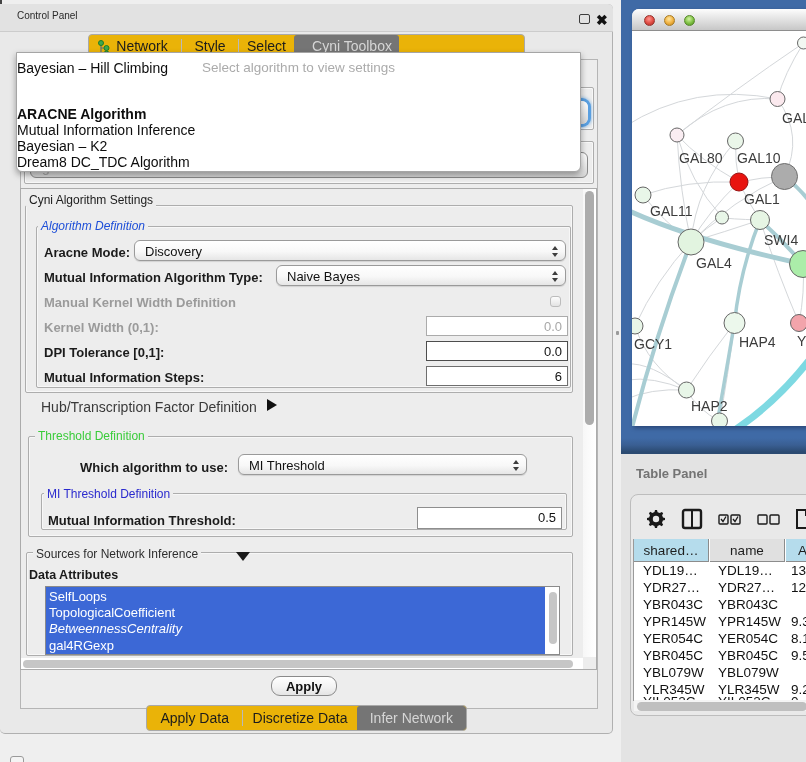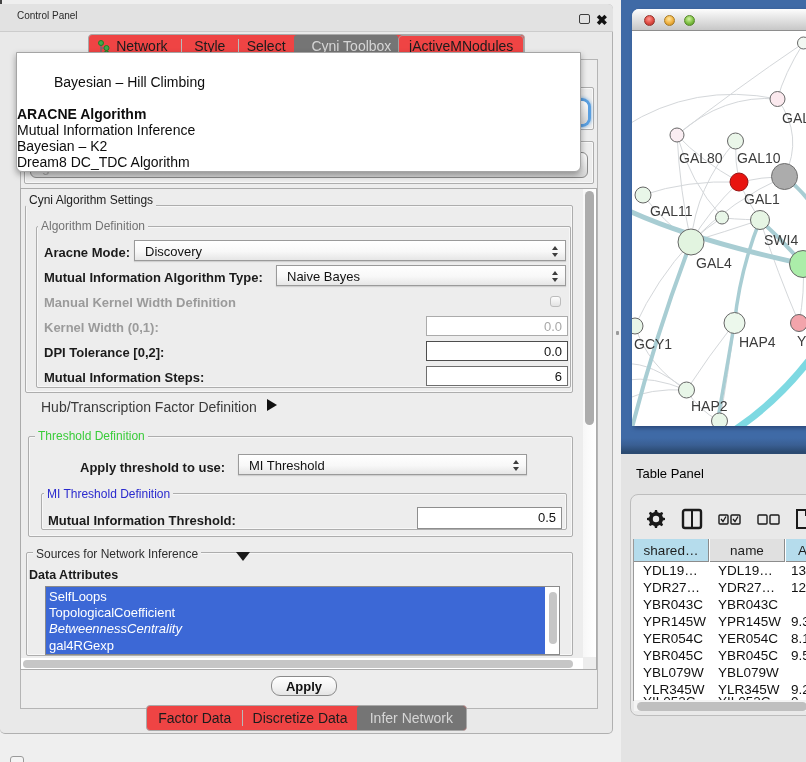--- a/index.html
+++ b/index.html
@@ -9,36 +9,36 @@
 
 #cpwin { left:0; top:4px; width:613px; height:730px; background:#e9e9e9;
   border:1px solid #b0b0b0; border-left:none; border-radius:0 5px 5px 5px; }
 #cptitle { left:0; top:4px; width:613px; height:28px; background:#e2e2e2;
   border-bottom:1px solid #cccccc; border-radius:0 5px 0 0; }
 #cptitle span.t { position:absolute; left:17px; top:6px; font-size:10px; color:#2a2a2a; }
 #icoFloat { left:579px; top:14px; width:11px; height:10px; border:1.6px solid #3c3c3c; border-radius:2px; }
 #icoClose { left:596px; top:12px; font-size:14px; font-weight:bold; color:#111; }
 #topmark { left:0; top:0; width:2px; height:8px; background:#444; }
 
-.tabstrip { background:#ef4444; border:1px solid #a9a9a9; border-radius:4px;
+.tabstrip { background:#eab308; border:1px solid #a9a9a9; border-radius:4px;
   display:flex; font-size:14px; color:#1c1c1c; overflow:hidden; }
 .tabstrip .tab { display:flex; align-items:center; justify-content:center; position:relative; }
 .tabstrip .sep { width:1px; background:#b9b9b9; margin:4px 0; }
 .tabstrip .sel { background:#757575; color:#d6d6d6; border-radius:3px 3px 0 0; }
 #toptabs { left:88px; top:34px; width:437px; height:23px; }
 #bottabs { left:146px; top:705px; width:321px; height:26px; }
 
 #content { left:20px; top:59px; width:578px; height:650px; background:#ededed;
   border:1px solid #b5b5b5; }
 
 .gbox { position:absolute; border:1px solid #adadad; border-radius:2px;
   box-shadow: inset 0 0 0 1px rgba(255,255,255,0.55); }
 .glabel { position:absolute; font-size:12px; background:#ededed; padding:0 3px; white-space:nowrap; }
 
-.combo { position:absolute; height:21px; border:1px solid #9a9a9a; border-radius:0;
+.combo { position:absolute; height:21px; border:1px solid #9a9a9a; border-radius:6px;
   background:linear-gradient(#ffffff, #f8f8f8 55%, #e6e6e6); font-size:13px; color:#111;
   box-shadow:0 1px 1px rgba(0,0,0,0.12); }
 .combo .cv { position:absolute; left:10px; top:3px; }
 .spin { position:absolute; right:7px; top:4px; width:6px; height:13px; }
 .spin:before { content:""; position:absolute; left:0; top:1px; border-left:3px solid transparent;
   border-right:3px solid transparent; border-bottom:4.5px solid #3d3d3d; }
 .spin:after { content:""; position:absolute; left:0; bottom:1px; border-left:3px solid transparent;
   border-right:3px solid transparent; border-top:4.5px solid #3d3d3d; }
 
 .tfield { position:absolute; background:#ffffff; font-size:13px; text-align:right;
@@ -64,21 +64,21 @@
 #bluebg { left:621px; top:0; width:185px; height:454px;
   background:linear-gradient(#3f6aa6 0 438px, #3a5f93 445px, #2b4a71 452px); }
 #netwin { left:632px; top:9px; width:174px; height:417px; background:#ffffff;
   border-radius:7px 0 0 0; box-shadow:2px 2px 4px rgba(0,0,30,0.35); }
 #nettitle { position:absolute; left:0; top:0; width:174px; height:22px;
   background:linear-gradient(#fdfdfd, #c7c7c7); border-bottom:1px solid #8e8e8e; border-radius:7px 0 0 0; }
 .light { position:absolute; top:6px; width:11px; height:11px; border-radius:50%; }
 #netcanvas { position:absolute; left:0; top:23px; width:174px; height:394px; background:#fff; }
 
 #tpanel-bg { left:621px; top:454px; width:185px; height:308px; background:#e3e3e3; }
-#tpanel-label { left:636px; top:466px; font-size:13px; color:#000000; }
+#tpanel-label { left:636px; top:466px; font-size:13px; color:#737373;font-weight:bold; }
 #tblbox { left:630px; top:494px; width:200px; height:222px; background:#e9e9e9;
   border:1px solid #bdbdbd; border-radius:8px; }
 </style>
 </head>
 <body>
 <div class="abs" id="topmark"></div>
 <div class="abs" id="cpwin"></div>
 <div class="abs" id="cptitle">
     <span class="t">Control Panel</span>
   </div>
@@ -98,49 +98,49 @@
 <div class="abs" style="left:20px; top:188px; width:577px; height:482px; border:1px solid #ababab; background:#ededed;"></div>
 <div class="abs" style="left:583px; top:189px; width:13px; height:468px; background:linear-gradient(90deg,#f7f7f7,#ffffff);"></div>
 <div class="vthumb" style="left:585px; top:191px; width:9px; height:234px;"></div>
 <div class="abs" style="left:21px; top:658px; width:562px; height:11px; background:#ffffff;"></div>
 <div class="hthumb" style="left:23px; top:660px; width:550px; height:8px; background:#c6c6c6;"></div>
 
 <div class="gbox" style="left:25px; top:205px; width:548px; height:188px;"></div>
 <div class="glabel" style="left:26px; top:193px; color:#1c1c1c;">Cyni Algorithm Settings</div>
 
 <div class="gbox" style="left:36px; top:226px; width:535px; height:162px;"></div>
-<div class="glabel" style="left:38px; top:219px; color:#737373;">Algorithm Definition</div>
+<div class="glabel" style="left:38px; top:219px; color:#1d4ed8;font-style:italic;">Algorithm Definition</div>
 
 <div class="lab" style="left:44px; top:245px;">Aracne Mode:</div>
 <div class="combo" style="left:134px; top:240px; width:432px;">
     <span class="cv">Discovery</span>
     <span class="spin"></span>
   </div>
 <div class="lab" style="left:44px; top:270px;">Mutual Information Algorithm Type:</div>
 <div class="combo" style="left:276px; top:265px; width:290px;">
     <span class="cv">Naive Bayes</span>
     <span class="spin"></span>
   </div>
 <div class="lab dis" style="left:44px; top:295px;">Manual Kernel Width Definition</div>
 <div class="abs" style="left:550px; top:296px; width:11px; height:11px; border:1px solid #bcbcbc; border-radius:3px;
   background:linear-gradient(#fdfdfd,#e3e3e3);"></div>
 <div class="lab dis" style="left:44px; top:320px;">Kernel Width (0,1):</div>
 <div class="tfield" style="left:426px; top:316px; width:142px; height:20px; border:1px solid #ababab; color:#a8a8a8;">0.0</div>
-<div class="lab" style="left:44px; top:345px;">DPI Tolerance [0,2]:</div>
+<div class="lab" style="left:44px; top:345px;">DPI Tolerance [0,1]:</div>
 <div class="tfield" style="left:426px; top:341px; width:142px; height:20px; border:1.5px solid #4d4d4d; color:#111;">0.0</div>
 <div class="lab" style="left:44px; top:370px;">Mutual Information Steps:</div>
 <div class="tfield" style="left:426px; top:366px; width:142px; height:20px; border:1px solid #6e6e6e; color:#111;">6</div>
 
 <div class="plain" style="left:41px; top:399px; color:#3a3a3a;">Hub/Transcription Factor Definition</div>
 <div class="abs" style="left:267px; top:399px; width:0; height:0; border-top:6.5px solid transparent;
   border-bottom:6.5px solid transparent; border-left:10px solid #111;"></div>
 
 <div class="gbox" style="left:28px; top:436px; width:545px; height:101px;"></div>
 <div class="glabel" style="left:35px; top:429px; color:#3acc3a;">Threshold Definition</div>
-<div class="lab" style="left:80px; top:460px;">Apply threshold to use:</div>
+<div class="lab" style="left:80px; top:460px;">Which algorithm to use:</div>
 <div class="combo" style="left:238px; top:454px; width:289px;">
     <span class="cv">MI Threshold</span>
     <span class="spin"></span>
   </div>
 
 <div class="gbox" style="left:41px; top:493px; width:526px; height:37px;"></div>
 <div class="glabel" style="left:44px; top:487px; color:#2a2ace;">MI Threshold Definition</div>
 <div class="lab" style="left:48px; top:513px;">Mutual Information Threshold:</div>
 <div class="tfield" style="left:417px; top:507px; width:145px; height:22px; border:1px solid #8e8e8e; color:#111;">0.5</div>
 
@@ -171,25 +171,24 @@
       <circle cx="8.5" cy="8" r="2.5" fill="#41a84b" stroke="#1f7d28" stroke-width="1"></circle>
       <circle cx="8.5" cy="13.5" r="2.5" fill="#41a84b" stroke="#1f7d28" stroke-width="1"></circle>
     </svg>
     <span>Network</span>
     </div>
   <div class="sep"></div>
   <div class="tab" style="width:56px;">Style</div>
   <div class="sep"></div>
   <div class="tab" style="width:55px;">Select</div>
   <div class="tab sel" style="width:105px;padding-left:11px;">Cyni Toolbox</div>
-  <div class="tab" style="width:126px; border:1px solid #a2a2a2; border-bottom:none; border-radius:5px 5px 0 0;">jActiveMNodules</div>
 </div>
 
 <div class="abs tabstrip" id="bottabs">
-  <div class="tab" style="width:96px;">Factor Data</div>
+  <div class="tab" style="width:96px;">Apply Data</div>
   <div class="sep"></div>
   <div class="tab" style="width:114px;">Discretize Data</div>
   <div class="tab sel" style="width:110px;">Infer Network</div>
 </div>
 
 <div class="abs" id="bluebg"></div>
 <div class="abs" id="netwin">
   <div id="nettitle">
     <div class="light" style="left:12px;  background:radial-gradient(circle at 4px 3px, #ff9690, #e04b42 55%, #a33129); border:0.5px solid #96322b;"></div>
     <div class="light" style="left:32px;  background:radial-gradient(circle at 4px 3px, #ffe7a0, #f0b03f 55%, #b8831f); border:0.5px solid #a97b22;"></div>
@@ -333,18 +332,19 @@
       <div class="abs" style="left:84px; top:131px;">YIL052C</div>
       <div class="abs" style="left:157px; top:131px;">0.</div>
     </div>
 </div>
 <div class="abs" style="left:634px; top:700px; width:172px; height:11px; background:#f4f4f4;"></div>
 <div class="hthumb" style="left:637px; top:701.5px; width:170px; height:9px; background:#bfbfbf;"></div>
 
 <div class="abs" style="left:10px; top:756px; width:14px; height:12px; border:1.5px solid #9a9a9a; border-radius:3px; background:#f4f4f4;"></div>
 
 <div class="abs" id="popup">
-  <div class="it" style="top:21px;margin-left:37px;">Bayesian – Hill Climbing</div>
+  <div class="hdr">Select algorithm to view settings</div>
+  <div class="it" style="top:7px;">Bayesian – Hill Climbing</div>
   <div class="it" style="top:53px; font-weight:bold;">ARACNE Algorithm</div>
   <div class="it" style="top:69px;">Mutual Information Inference</div>
   <div class="it" style="top:85px;">Bayesian – K2</div>
   <div class="it" style="top:101px;">Dream8 DC_TDC Algorithm</div>
 </div>
 
 </body></html>

